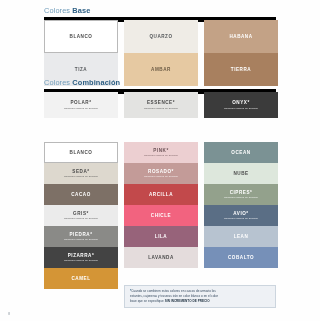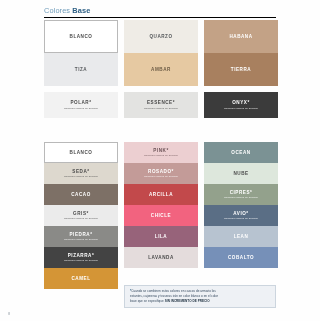--- a/index.html
+++ b/index.html
@@ -17,21 +17,21 @@
   }
 
   
   .section{position:absolute;left:44px;}
   .sec-head{
     font-size:7.4px;
     letter-spacing:.1px;
     color:#4a7fa5;
     white-space:nowrap;
     padding-bottom:1.5px;
-    border-bottom:1px solid #000000;
+    border-bottom:5px solid #000000;
     width:232px;
     box-sizing:border-box;
   }
   .sec-head .light{font-weight:400;color:#6f9cba;}
   .sec-head .bold{font-weight:700;color:#2d5f84;}
 
   
   .grid{position:absolute;display:flex;gap:6px;}
   .col{display:flex;flex-direction:column;width:74px;}
 
@@ -145,20 +145,26 @@
     <div class="col">
       <div class="sw base-sw wood" style="background:#c3a286;">
         <div class="nm" style="color:#ffffff;">HABANA</div>
       </div>
       <div class="sw base-sw wood" style="background:#a8805f;">
         <div class="nm" style="color:#ffffff;">TIERRA</div>
       </div>
     </div>
   </div>
 
+  <div class="section" style="top:78px;">
+    <div class="sec-head">
+      <span class="light">Colores</span>
+      <span class="bold">Combinación</span>
+    </div>
+  </div>
 
   <div class="grid" style="left:44px;top:92px;">
     <div class="col">
       <div class="sw comb-sw" style="background:#f2f2f2;">
         <div class="nm" style="color:#4a4a4a;">POLAR*</div>
         <div class="sub" style="color:#4a4a4a;">Combina cascos de armario</div>
       </div>
     </div>
     <div class="col">
       <div class="sw comb-sw" style="background:#e3e3e1;">

